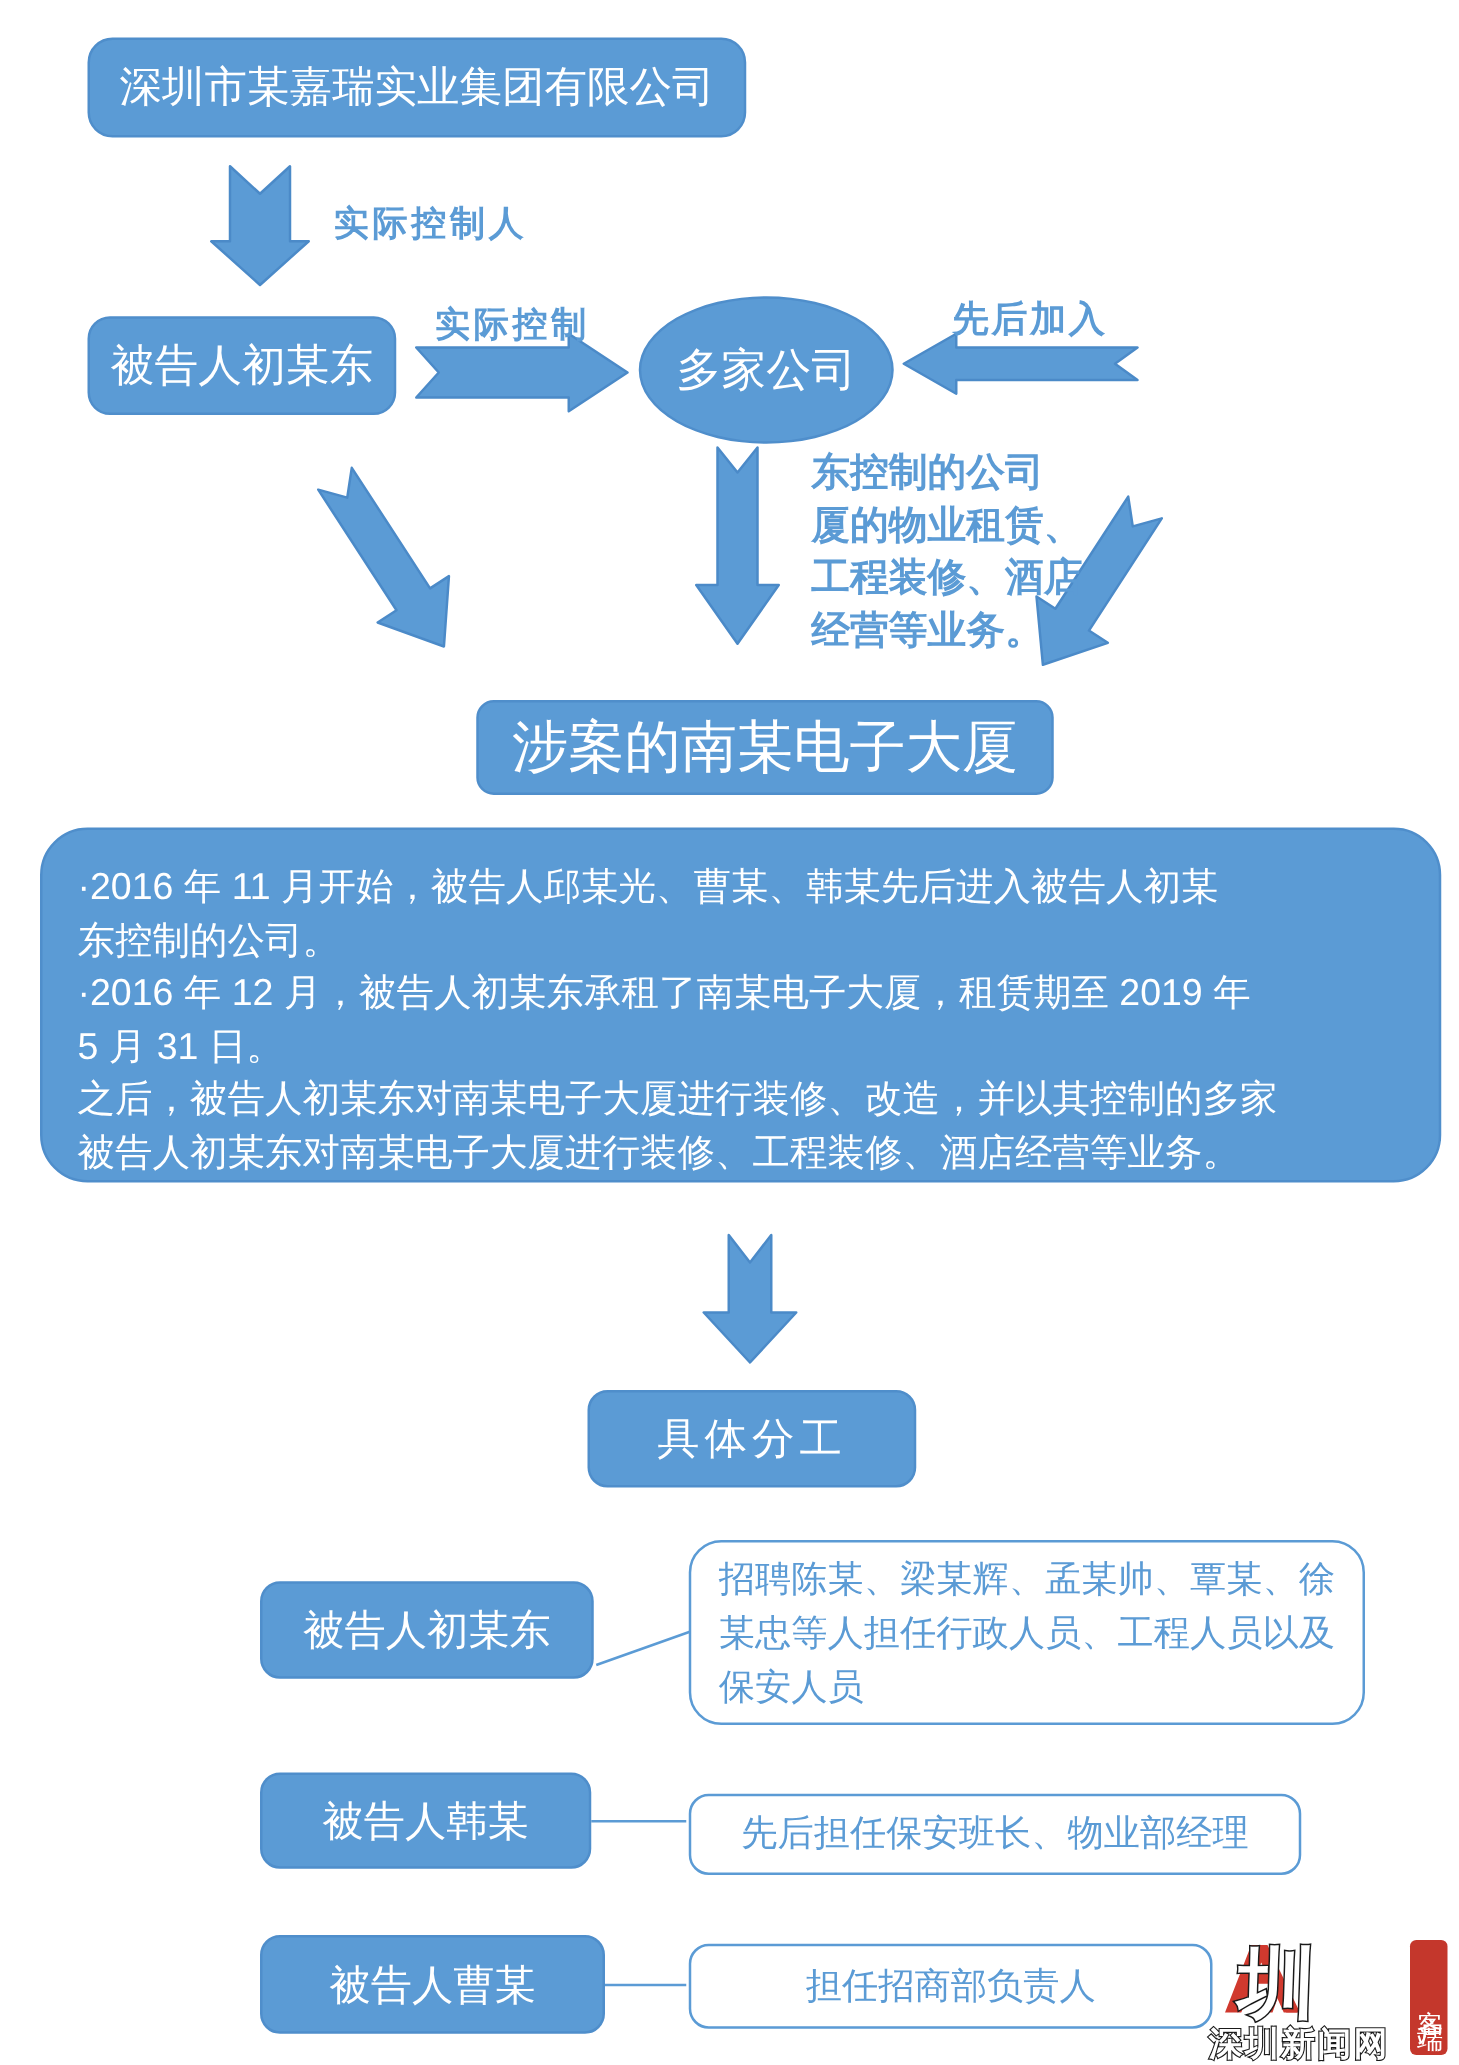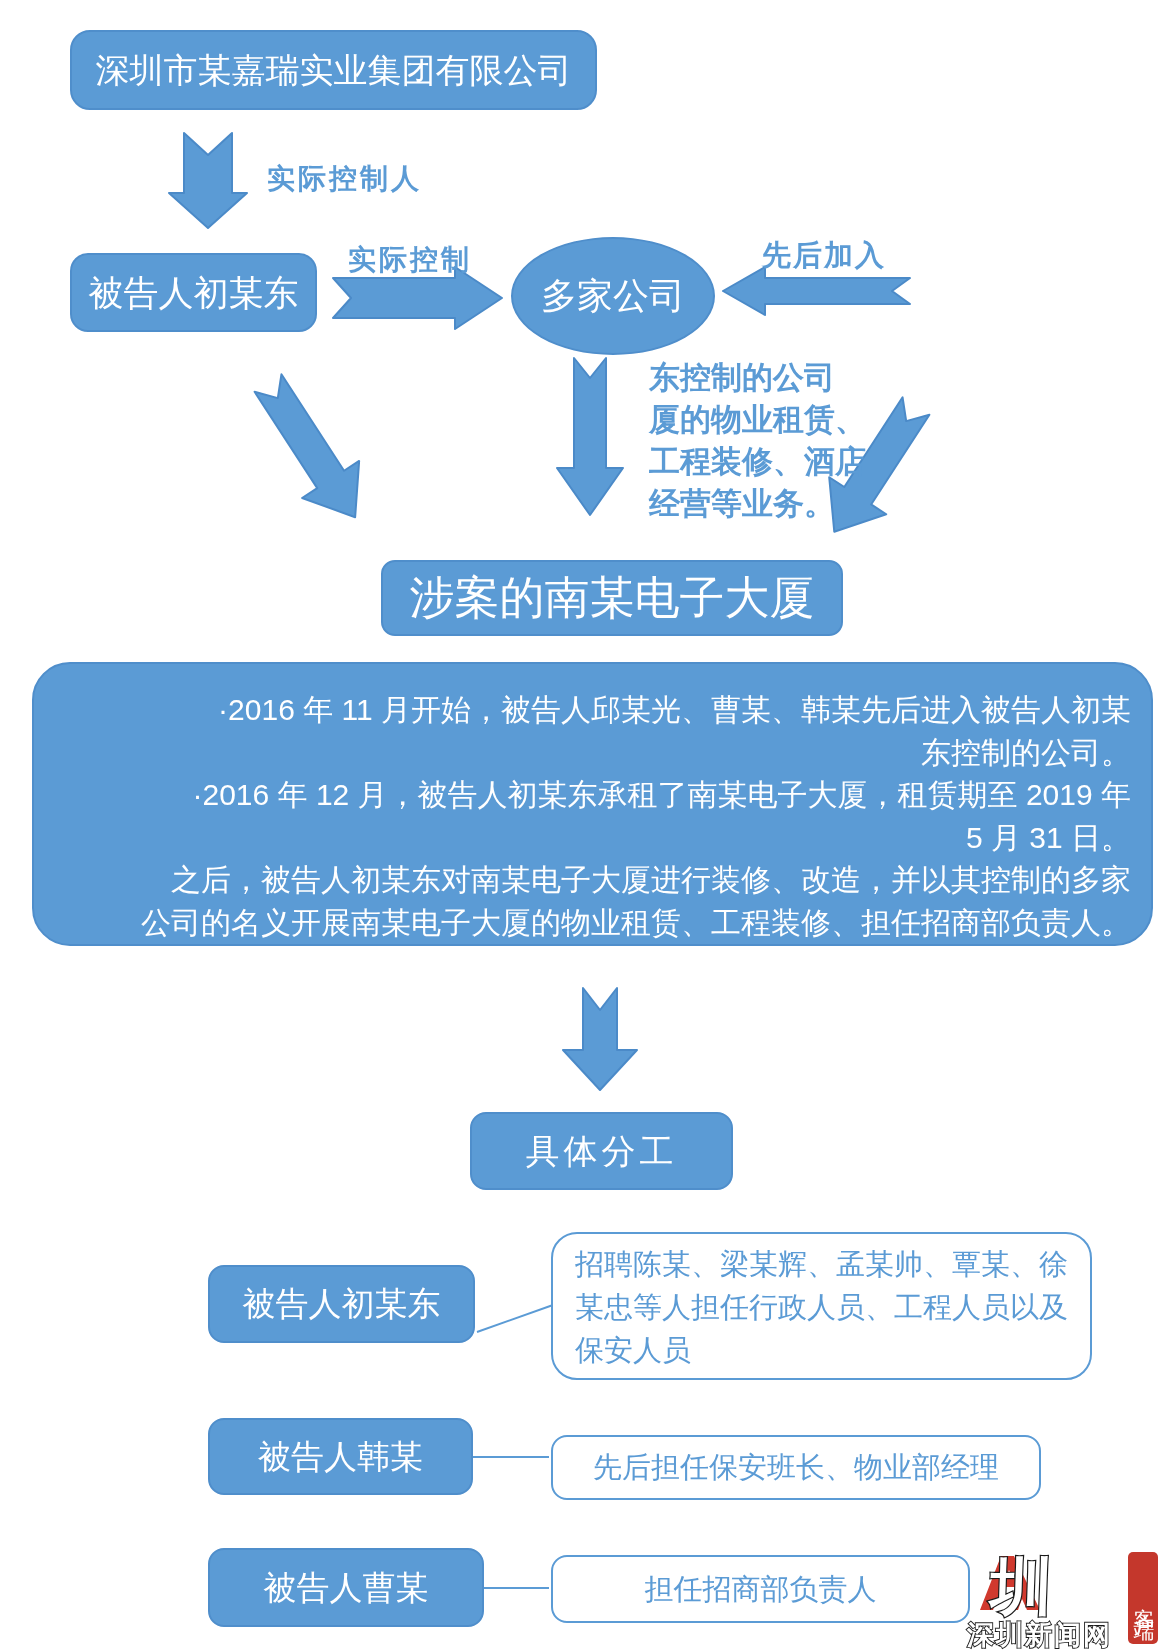--- a/index.html
+++ b/index.html
@@ -81,28 +81,28 @@
 
   <div class="bluelabel" style="left:649px;top:357px;font-size:31px;">
     <div class="note-line">东控制的公司</div>
     <div class="note-line">厦的物业租赁、</div>
     <div class="note-line">工程装修、酒店</div>
     <div class="note-line">经营等业务。</div>
   </div>
 
   <div class="bluebox" style="left:381px;top:560px;width:462px;height:76px;border-radius:14px;font-size:45px;line-height:72px;">涉案的南某电子大厦</div>
 
-  <div class="bluebox" style="left:32px;top:662px;width:1121px;height:284px;border-radius:38px;text-align:right;
+  <div class="bluebox" style="left:32px;top:662px;width:1121px;height:284px;border-radius:38px;text-align:left;
               padding:25px 20px 0 28px;font-size:30px;line-height:42.5px;white-space:nowrap;">
     <div>·2016 年 11 月开始，被告人邱某光、曹某、韩某先后进入被告人初某</div>
     <div>东控制的公司。</div>
     <div>·2016 年 12 月，被告人初某东承租了南某电子大厦，租赁期至 2019 年</div>
     <div>5 月 31 日。</div>
     <div>之后，被告人初某东对南某电子大厦进行装修、改造，并以其控制的多家</div>
-    <div>公司的名义开展南某电子大厦的物业租赁、工程装修、担任招商部负责人。</div>
+    <div>被告人初某东对南某电子大厦进行装修、工程装修、酒店经营等业务。</div>
   </div>
 
   <div class="bluebox" style="left:470px;top:1112px;width:263px;height:78px;border-radius:16px;font-size:34px;line-height:74px;letter-spacing:4px;">具体分工</div>
 
   <div class="bluebox" style="left:208px;top:1265px;width:267px;height:78px;border-radius:16px;font-size:33px;line-height:74px;">被告人初某东</div>
   <div class="outlinebox" style="left:551px;top:1232px;width:541px;height:148px;border-radius:26px;
               padding:9px 0 0 22px;font-size:29px;line-height:43px;text-align:left;">
     <div>招聘陈某、梁某辉、孟某帅、覃某、徐</div>
     <div>某忠等人担任行政人员、工程人员以及</div>
     <div>保安人员</div>

